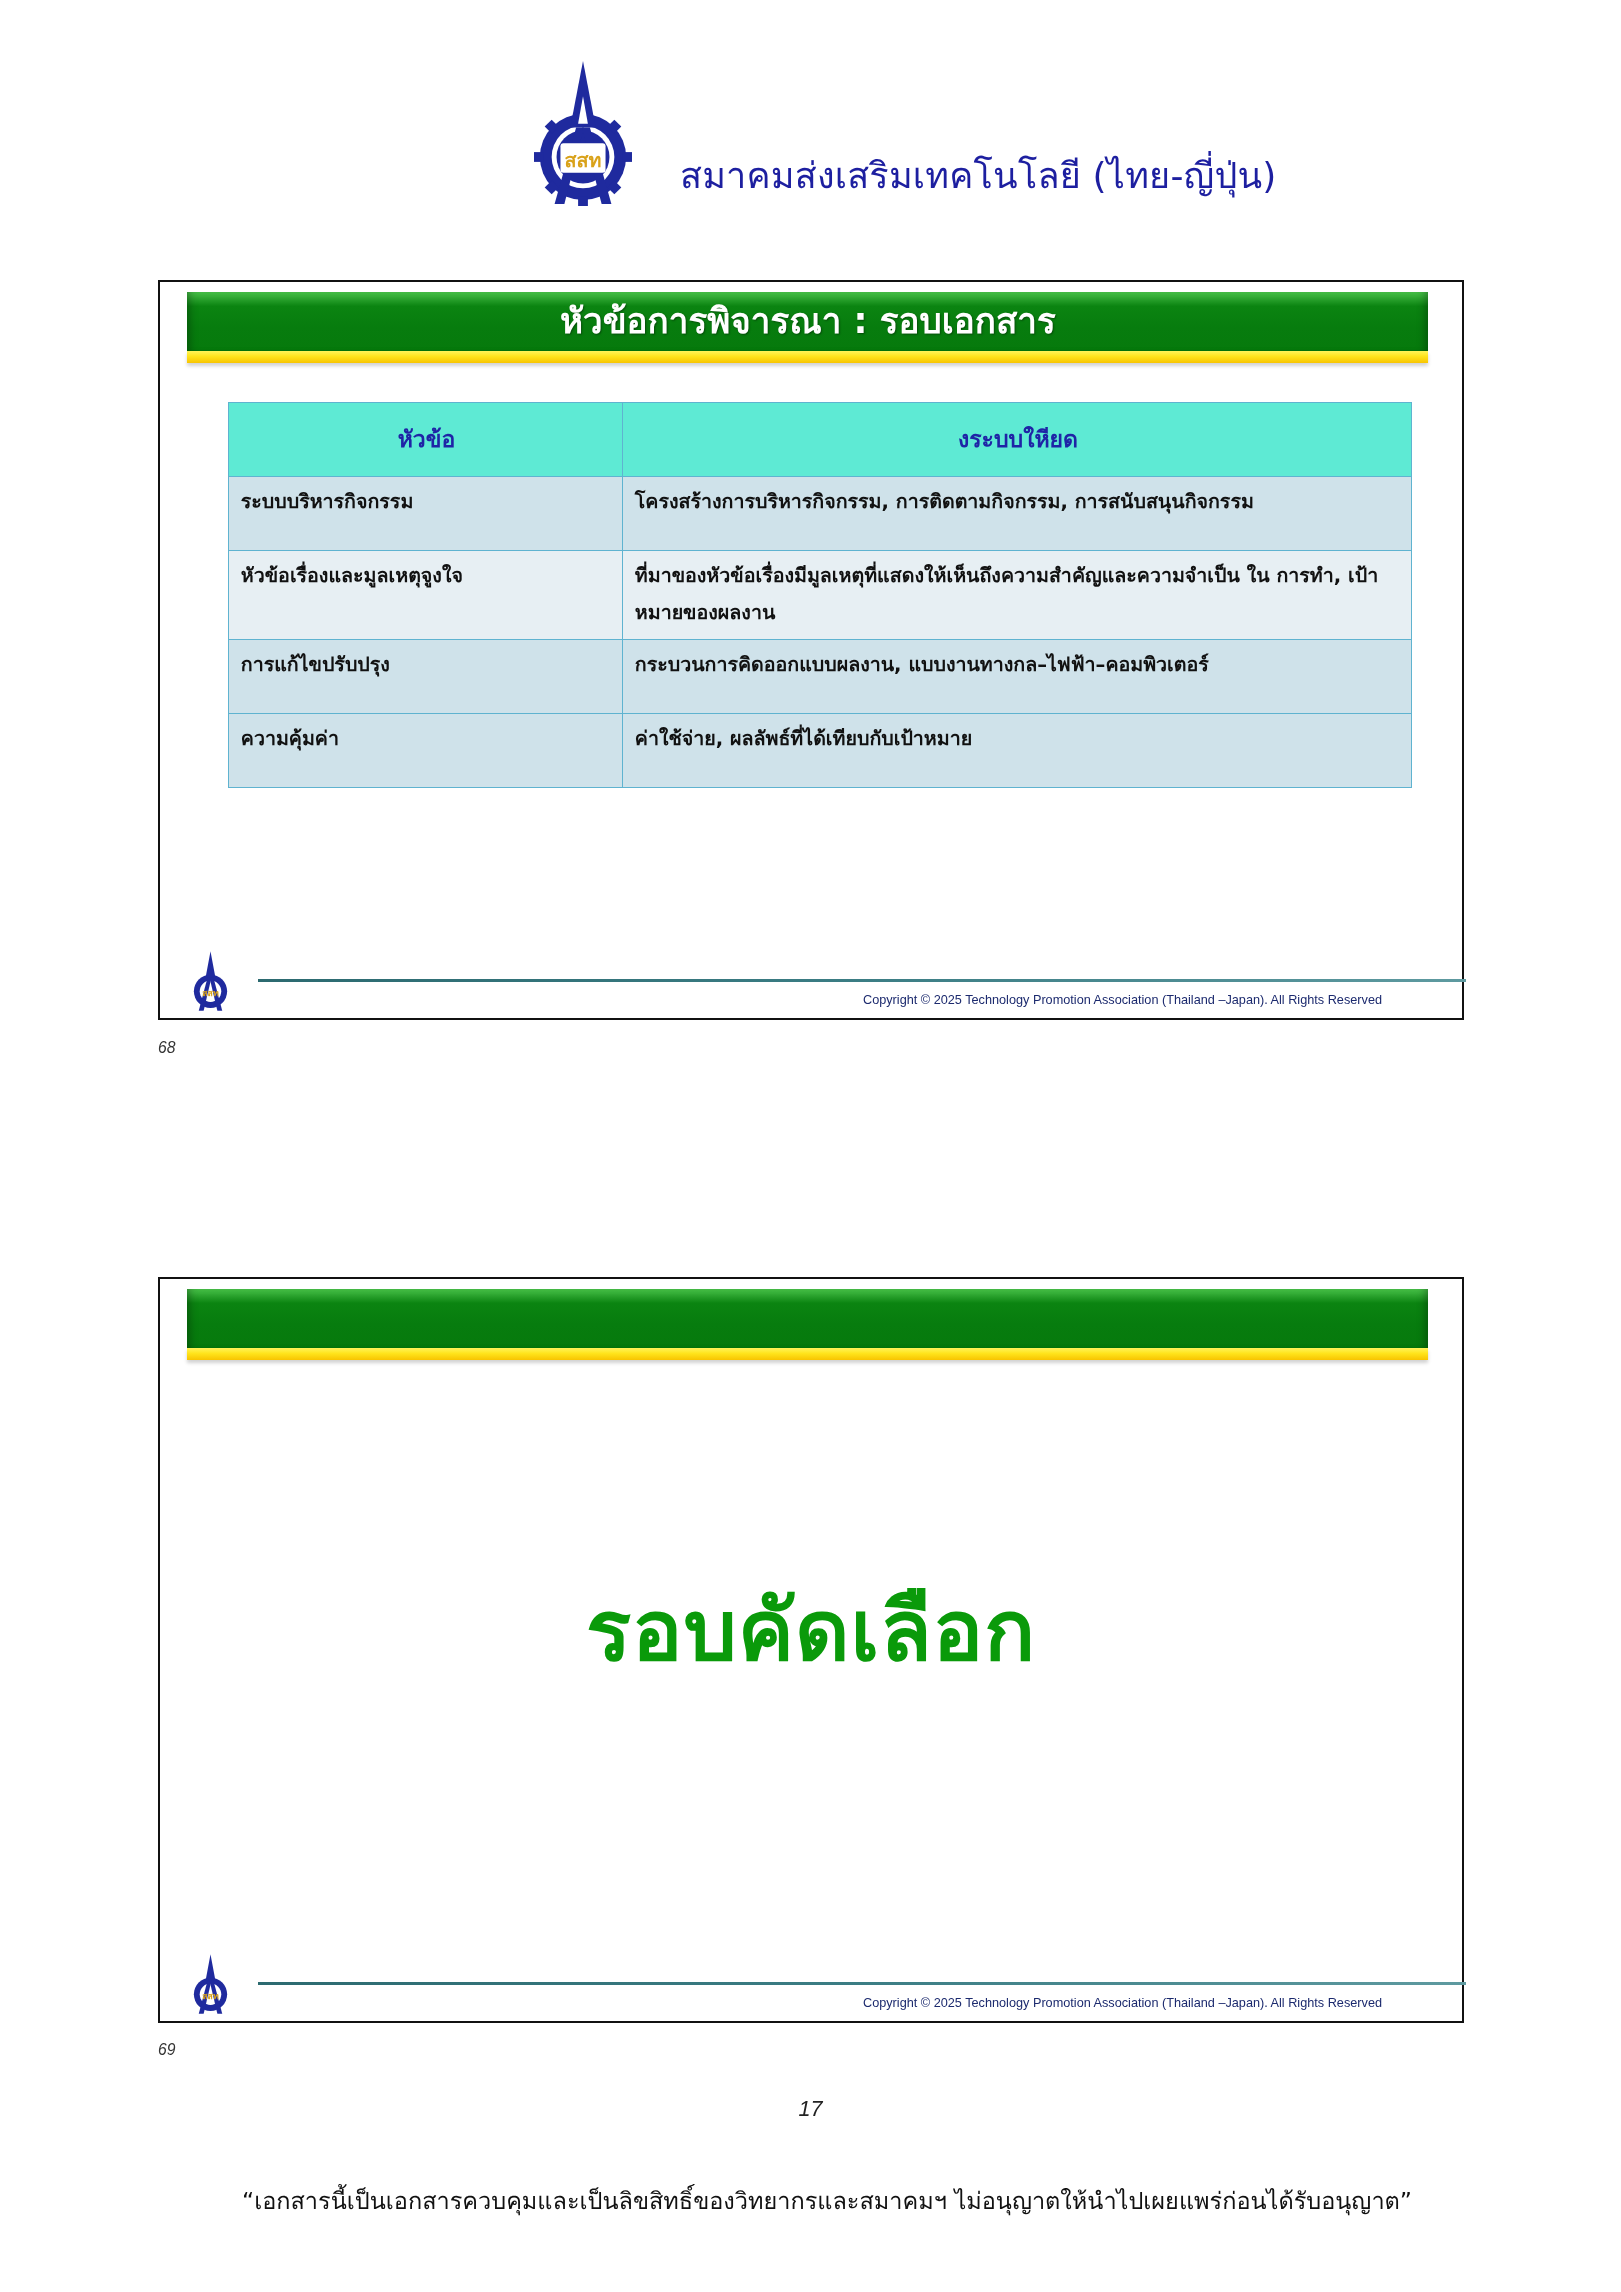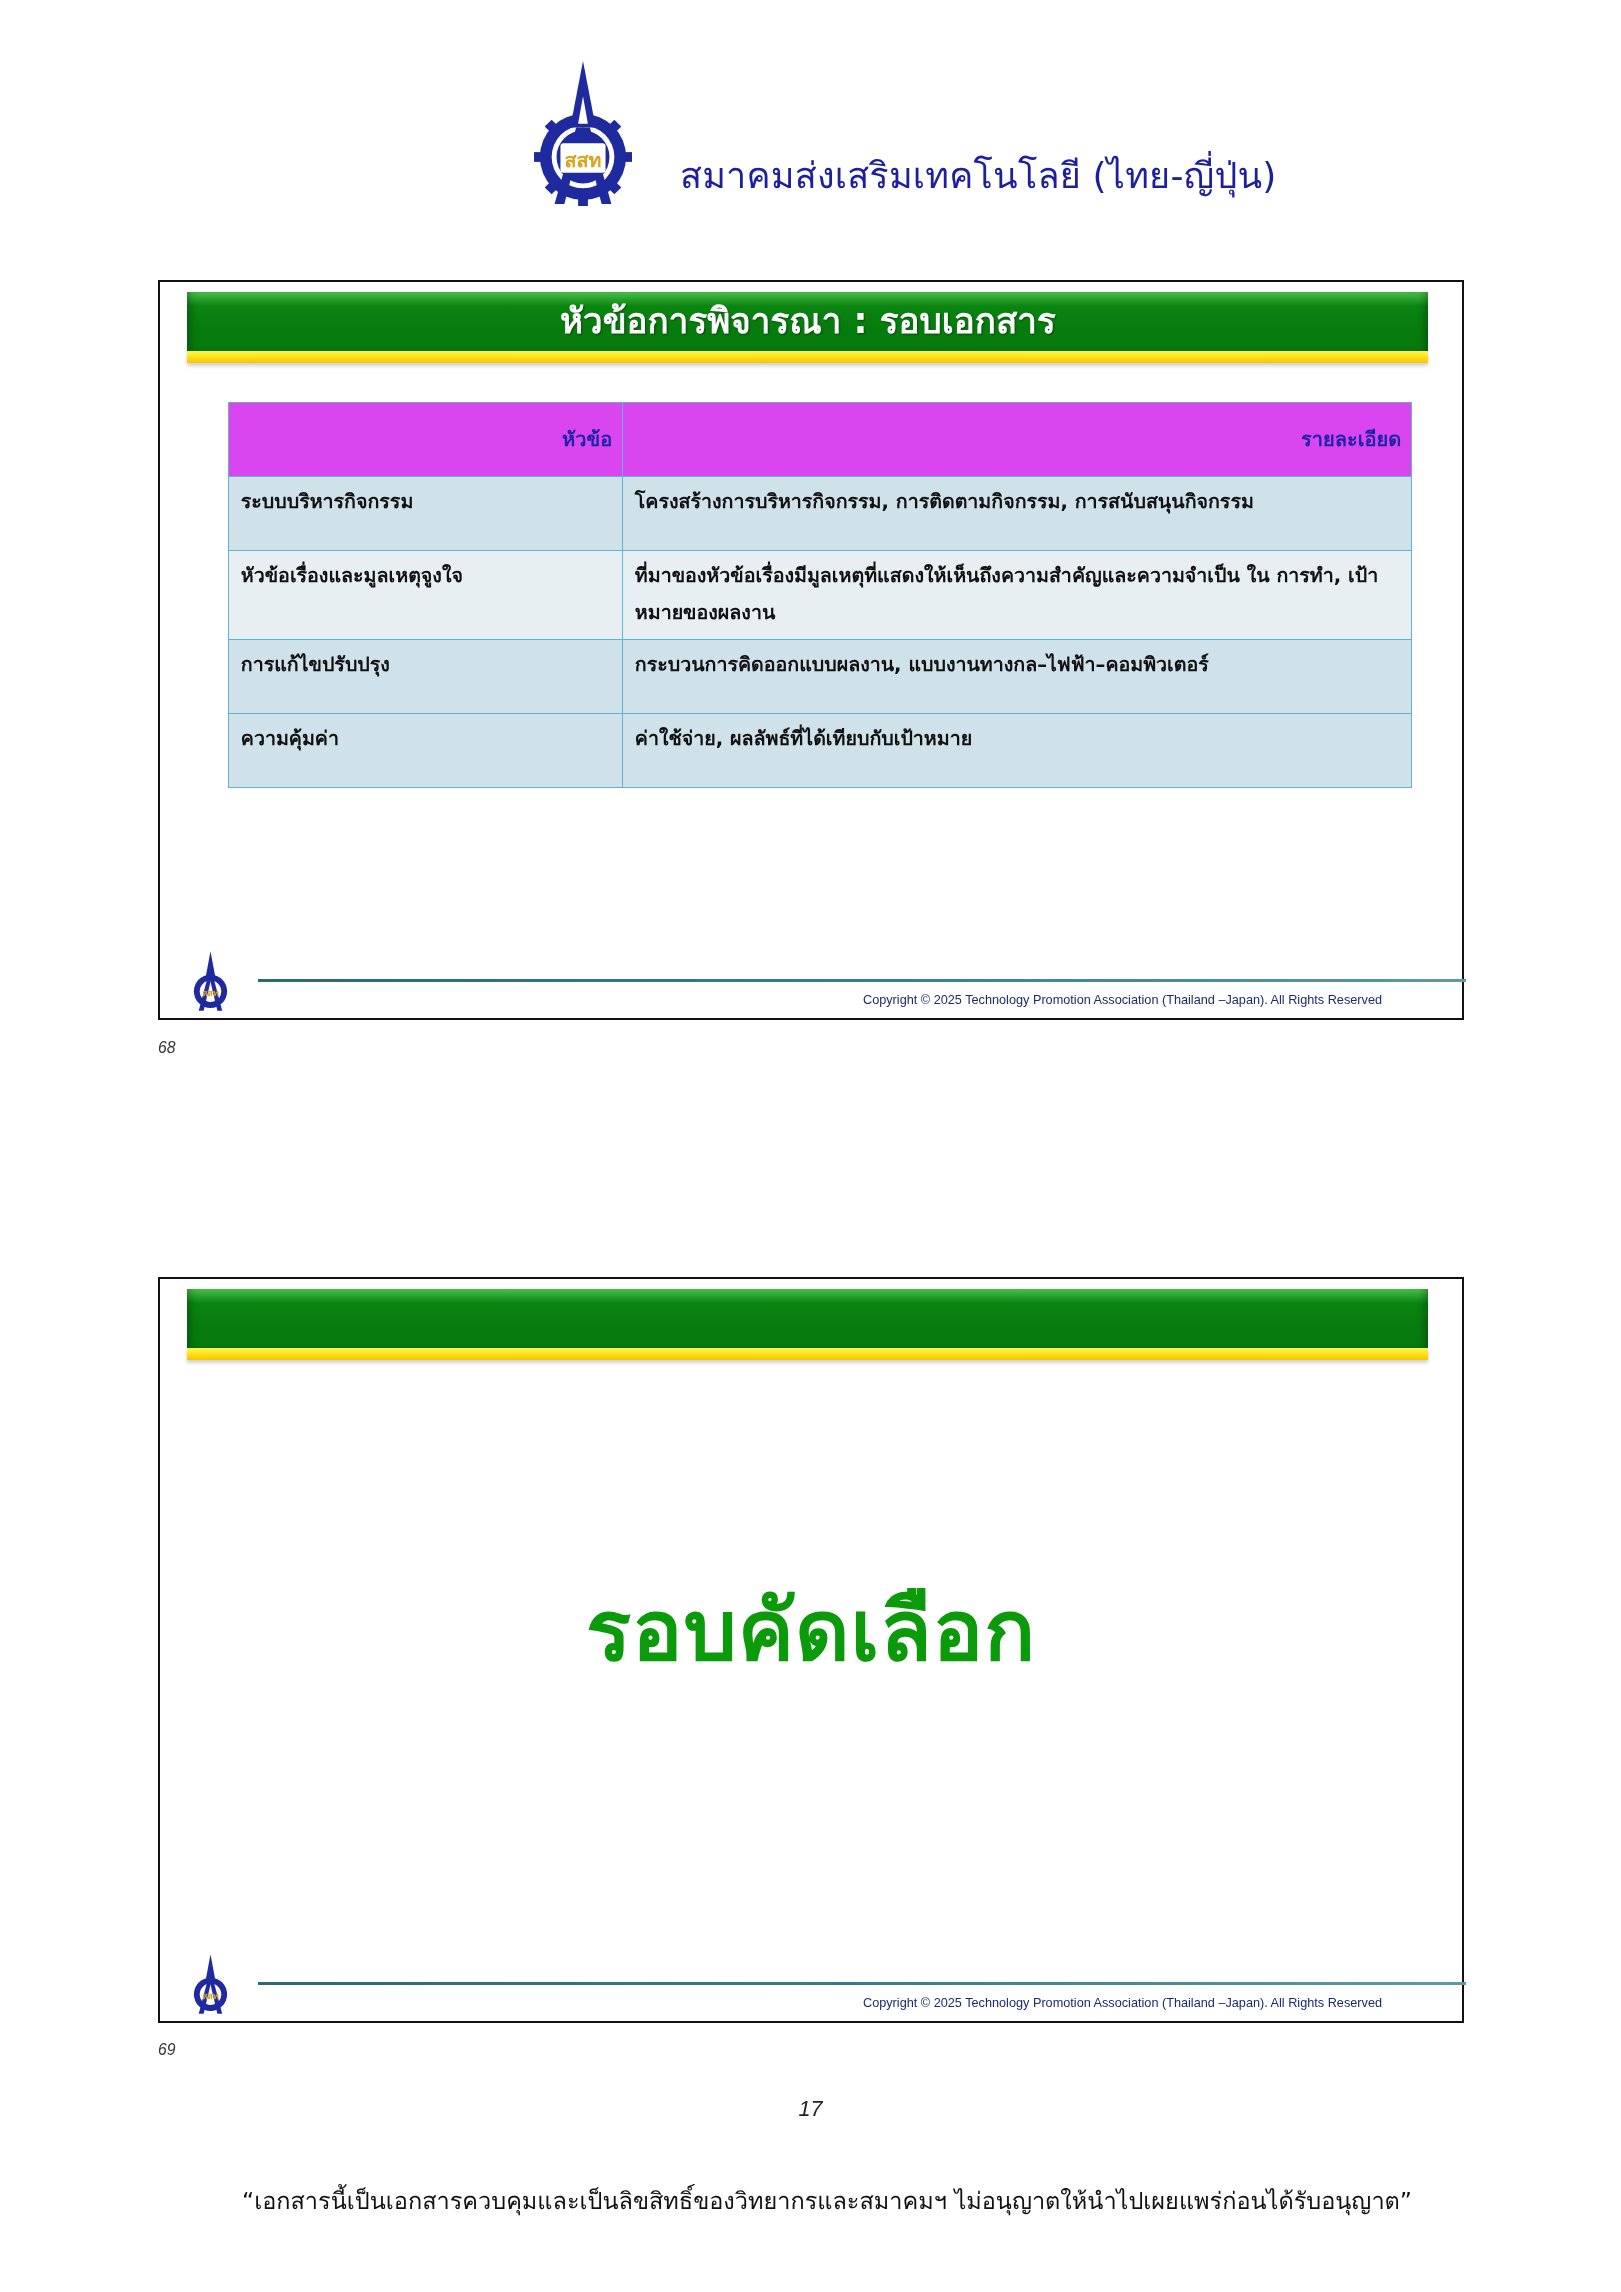--- a/index.html
+++ b/index.html
@@ -33,21 +33,21 @@
     text-shadow: 1px 1px 2px rgba(0,0,0,0.4);
   }
 
   
   .criteria-table { position: absolute; left: 68px; top: 120px; width: 1184px; border-collapse: collapse; }
   .criteria-table th, .criteria-table td {
     border: 1.5px solid #5fb3d0; text-align: left; vertical-align: top;
     font-size: 19.6px; font-weight: bold; color: #111; line-height: 37px;
     padding: 5.9px 9.8px 5.9px 11.8px;
   }
-  .criteria-table th { background: #d946ef; color: #1f24a6; text-align: right; height: 74px; vertical-align: middle; font-size: 20px; }
+  .criteria-table th { background: #5eead4; color: #1f24a6; text-align: center; height: 74px; vertical-align: middle; font-size: 23px; }
   .criteria-table td.col-topic { width: 394px; }
   .criteria-table tr.odd td { background: #cfe2ea; }
   .criteria-table tr.even td { background: #e7eff3; }
   .criteria-table tr.r1 td, .criteria-table tr.r3 td, .criteria-table tr.r5 td { height: 74px; }
   .criteria-table tr.r2 td, .criteria-table tr.r4 td { height: 89px; }
 
   
   .slide-footer { position: absolute; left: 0; bottom: 0; width: 100%; height: 78px; }
   .logo-small { position: absolute; left: 28px; top: 9.8px; width: 45px; height: 61px; }
   .footer-line { position: absolute; left: 98px; top: 39px; width: 1208px; height: 2.9px;
@@ -100,21 +100,21 @@
   <div class="title-bar">
     <div class="green"></div>
     <div class="yellow"></div>
     <div class="title-text">หัวข้อการพิจารณา : รอบเอกสาร</div>
   </div>
 
   <table class="criteria-table">
     <thead>
       <tr>
         <th>หัวข้อ</th>
-        <th>รายละเอียด</th>
+        <th>งระบบใหียด</th>
       </tr>
     </thead>
     <tbody>
       <tr class="odd r1">
         <td class="col-topic">ระบบบริหารกิจกรรม</td>
         <td>โครงสร้างการบริหารกิจกรรม, การติดตามกิจกรรม, การสนับสนุนกิจกรรม</td>
       </tr>
       <tr class="even r2">
         <td class="col-topic">หัวข้อเรื่องและมูลเหตุจูงใจ</td>
         <td>ที่มาของหัวข้อเรื่องมีมูลเหตุที่แสดงให้เห็นถึงความสำคัญและความจำเป็น    ใน การทำ, เป้าหมายของผลงาน</td>

